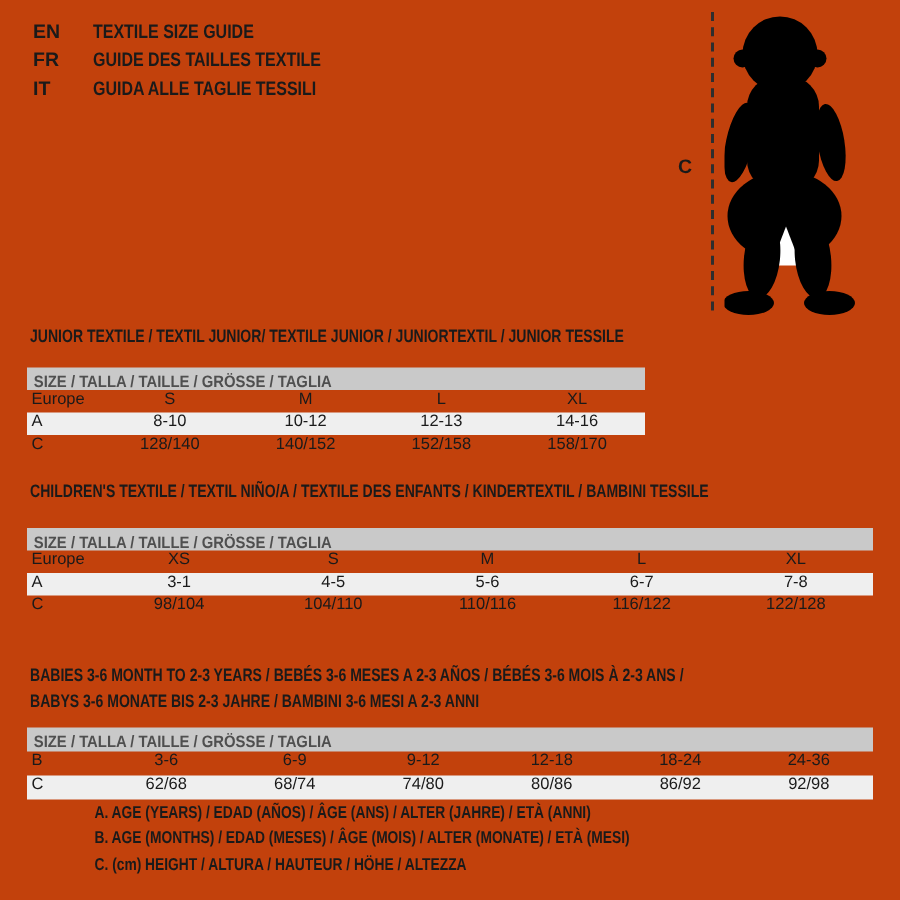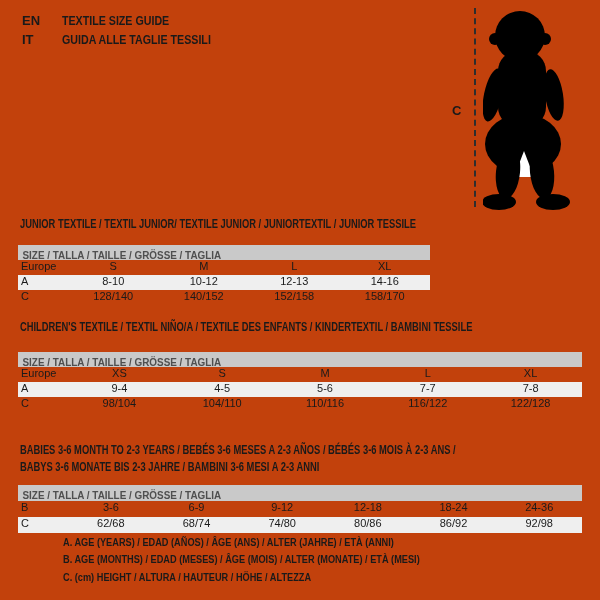--- a/index.html
+++ b/index.html
@@ -36,20 +36,24 @@
 </style>
 </head>
 <body>
 
 <div class="canvas">
 
   <div class="langs">
     <div class="lang-row">
       <span class="lang-code">EN</span>
       <span class="lang-label">TEXTILE SIZE GUIDE</span>
+    </div>
+    <div class="lang-row">
+      <span class="lang-code">FR</span>
+      <span class="lang-label">GUIDE DES TAILLES TEXTILE</span>
     </div>
     <div class="lang-row">
       <span class="lang-code">IT</span>
       <span class="lang-label">GUIDA ALLE TAGLIE TESSILI</span>
     </div>
   </div>
 
   <span class="height-label">C</span>
   <div class="dashed-line"></div>
   <svg class="baby" width="100" height="205" viewBox="0 0 100 205">
@@ -107,24 +111,24 @@
     <div class="trow" style="top:47px;height:15px;">
       <span class="tlabel">Europe</span>
       <span class="tcell">XS</span>
       <span class="tcell">S</span>
       <span class="tcell">M</span>
       <span class="tcell">L</span>
       <span class="tcell">XL</span>
     </div>
     <div class="trow alt" style="top:62px;height:15px;">
       <span class="tlabel">A</span>
-      <span class="tcell">9-4</span>
+      <span class="tcell">3-1</span>
       <span class="tcell">4-5</span>
       <span class="tcell">5-6</span>
-      <span class="tcell">7-7</span>
+      <span class="tcell">6-7</span>
       <span class="tcell">7-8</span>
     </div>
     <div class="trow" style="top:77px;height:15px;">
       <span class="tlabel">C</span>
       <span class="tcell">98/104</span>
       <span class="tcell">104/110</span>
       <span class="tcell">110/116</span>
       <span class="tcell">116/122</span>
       <span class="tcell">122/128</span>
     </div>

